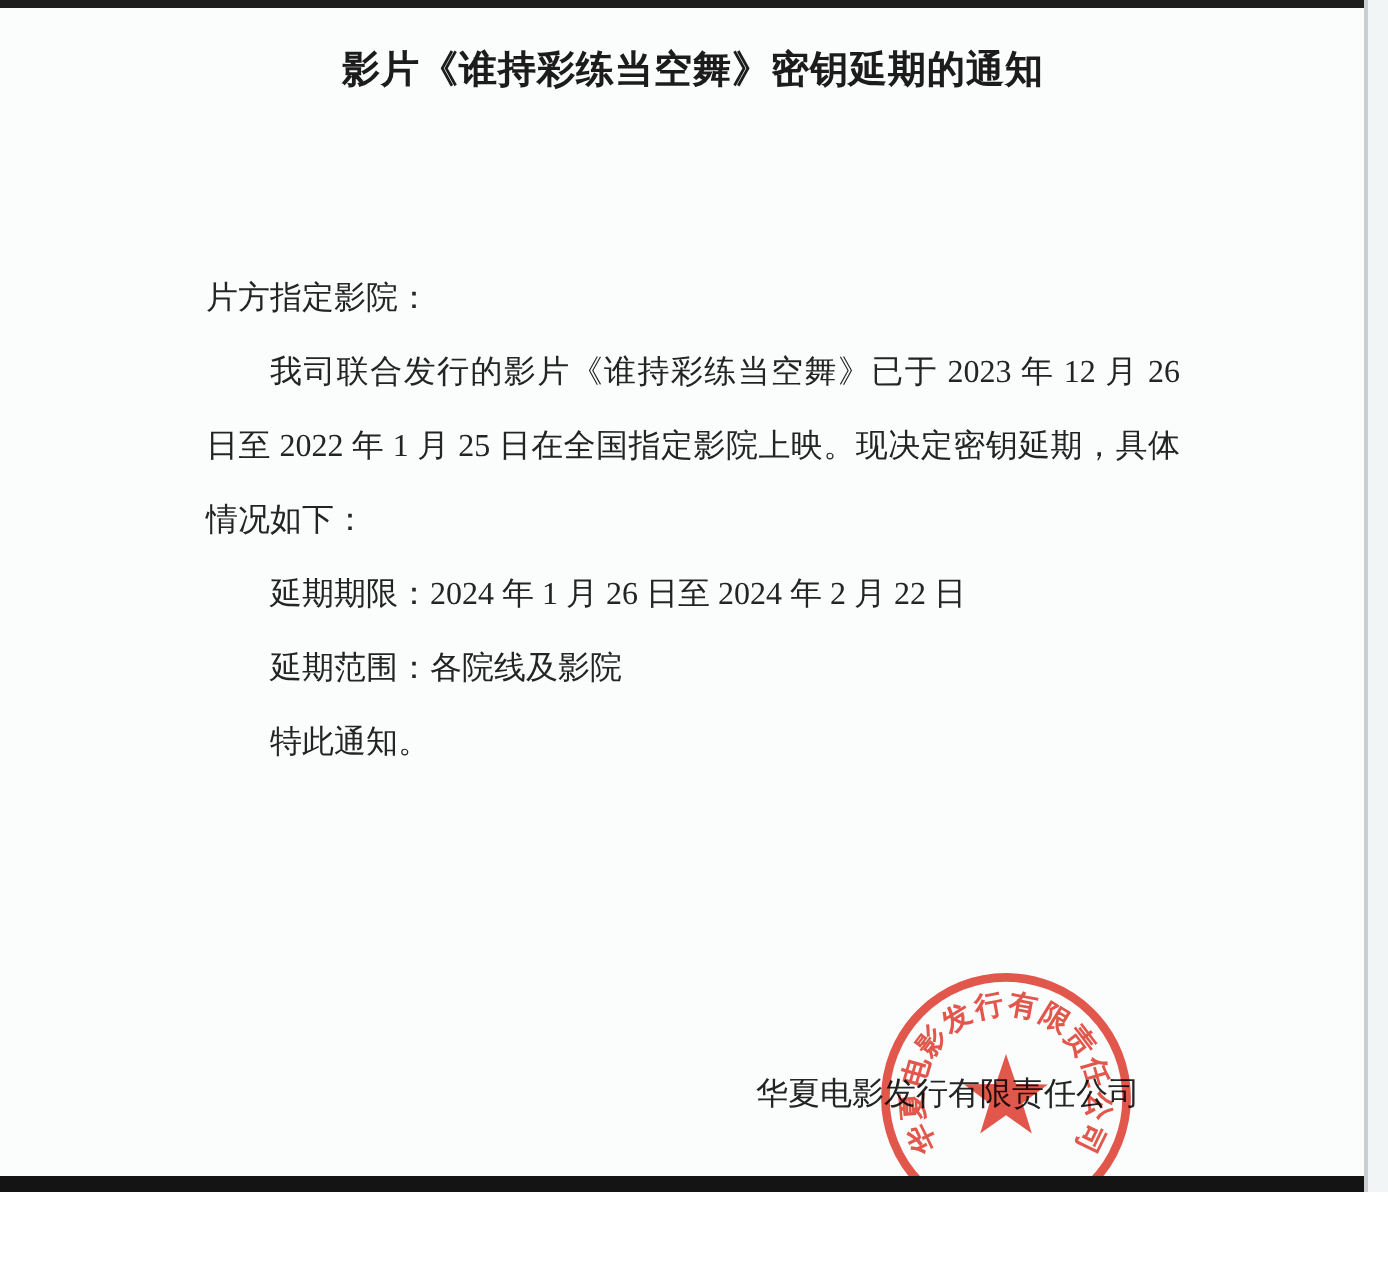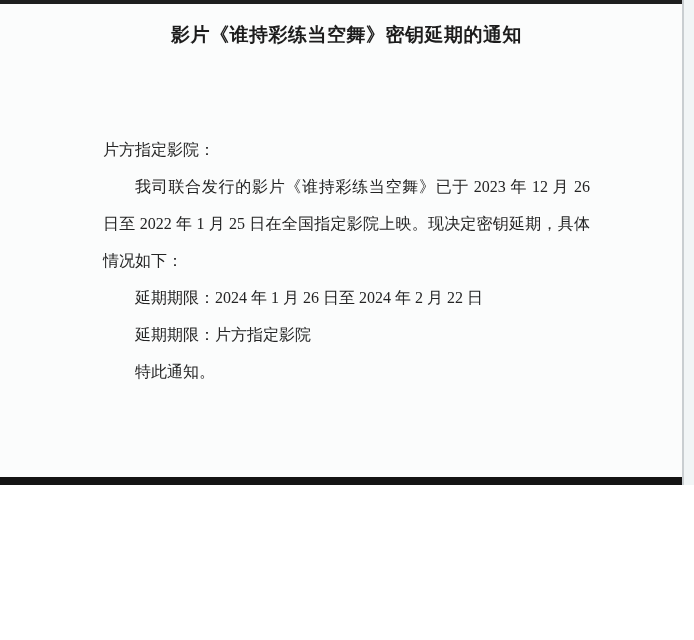--- a/index.html
+++ b/index.html
@@ -1,19 +1,19 @@
 <!DOCTYPE html>
 <html><head>
 <meta charset="utf-8">
 <style>
   html, body { margin: 0; padding: 0; }
   .page {
     position: relative;
     width: 694px;
-    height: 485px;
+    height: 596px;
     background: #fbfcfc;
     font-family: "Liberation Serif", "DejaVu Serif", serif;
     color: #242424;
     overflow: hidden;
   }
   .edge-top {
     position: absolute; top: 0; left: 0;
     width: 100%; height: 4px;
     background: #1e1e1e;
   }
@@ -84,21 +84,21 @@
 
   <div class="edge-top"></div>
 
   <div class="content">
     <h1 class="title">影片《谁持彩练当空舞》密钥延期的通知</h1>
 
     <div class="body-text">
       <p class="salutation">片方指定影院：</p>
       <p class="para">我司联合发行的影片《谁持彩练当空舞》已于 2023 年 12 月 26 日至 2022 年 1 月 25 日在全国指定影院上映。现决定密钥延期，具体情况如下：</p>
       <p class="para">延期期限：2024 年 1 月 26 日至 2024 年 2 月 22 日</p>
-      <p class="para">延期期限：片方指定影院</p>
+      <p class="para">延期范围：各院线及影院</p>
       <p class="para">特此通知。</p>
     </div>
   </div>
 
   <div class="sig-company">华夏电影发行有限责任公司</div>
 
   <svg class="stamp" viewBox="0 0 140 140" style="color: rgb(226, 58, 46);">
     <circle cx="70" cy="70" r="63" fill="none" stroke="currentColor" stroke-width="4.5"></circle>
     <polygon fill="currentColor" points="70,47 75.3,62.7 91.9,62.9 78.6,72.8 83.5,88.6 70,79 56.5,88.6 61.4,72.8 48.1,62.9 64.7,62.7"></polygon>
     <g>

